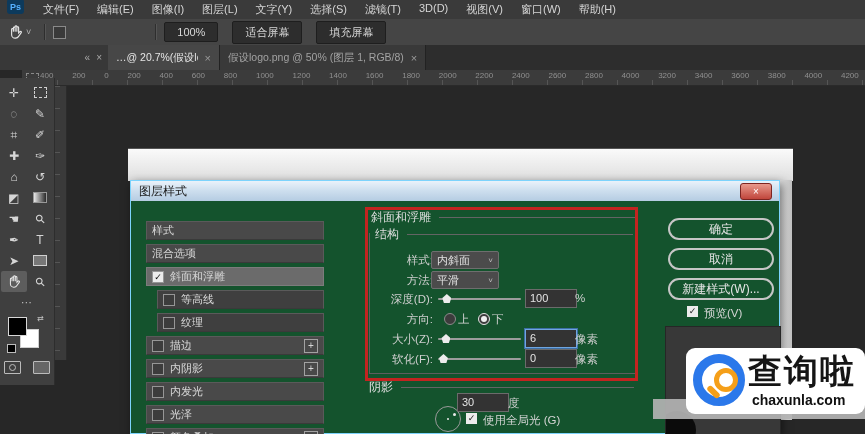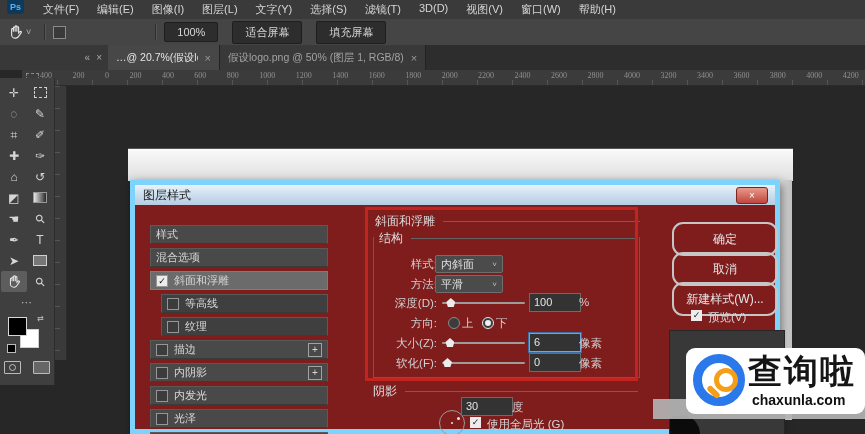--- a/index.html
+++ b/index.html
@@ -61,21 +61,21 @@
   .bottom-icons{display:flex;gap:12px;justify-content:center;margin-top:10px;}
   .mask-ico{width:15px;height:11px;border:1px solid #bbb;border-radius:1px;display:flex;align-items:center;justify-content:center;}
   .mask-ico span{width:5px;height:5px;border:1px solid #bbb;border-radius:50%;}
   .screen-ico{width:15px;height:11px;border:1px solid #bbb;border-radius:1px;background:#666;}
 
   
   .canvas-band{left:128px;top:148px;width:665px;height:32px;background:linear-gradient(180deg,#fafafa,#dedede);border-top:1px solid #555;z-index:1;}
   .canvas-strip{left:780px;top:180px;width:12px;height:240px;background:linear-gradient(90deg,#e6e6e6,#c2c2c2);z-index:1;}
 
   
-  .dialog{left:130px;top:180px;width:650px;height:254px;z-index:2;background:#7f1d1d;border:5px solid #7dd3fc;
+  .dialog{left:130px;top:180px;width:650px;height:254px;z-index:2;background:#14532d;border:1px solid #7dd3fc;
           box-shadow:2px 3px 9px rgba(0,0,0,.55);box-sizing:border-box;}
   .dtitle{height:20px;background:linear-gradient(180deg,#eaf2fa 0%,#cfe0ef 45%,#b5cce2 100%);display:flex;align-items:center;
           font-size:12px;color:#1c1c1c;padding-left:8px;position:relative;}
   .dclose{position:absolute;right:7px;top:2px;width:30px;height:15px;background:linear-gradient(180deg,#e9998c,#c0463c);
           border:1px solid #7d2420;border-radius:3px;color:#fff;font-size:10px;display:flex;align-items:center;justify-content:center;}
 
   
   .styles-list{position:absolute;left:15px;top:40px;width:178px;}
   .style-row{height:17px;margin-bottom:4px;background:#494949;border:1px solid #5a5a5a;border-bottom-color:#3a3a3a;
              display:flex;align-items:center;padding:0 5px;font-size:11px;color:#d8d8d8;}
@@ -104,21 +104,21 @@
   .radio{position:absolute;width:10px;height:10px;border-radius:50%;border:1px solid #8b8b8b;background:#3c3c3c;}
   .radio.on{border-color:#e6e6e6;}
   .radio.on::after{content:"";position:absolute;left:2px;top:2px;width:6px;height:6px;border-radius:50%;background:#f0f0f0;}
   .rlabel{position:absolute;font-size:11.5px;color:#d6d6d6;}
   .dial{position:absolute;left:434px;top:406px;width:24px;height:24px;border:1px solid #9a9a9a;border-radius:50%;}
   .dial .cdot{position:absolute;left:11px;top:11px;width:2px;height:2px;background:#e8e8e8;border-radius:50%;}
   .dial .adot{position:absolute;left:17px;top:6px;width:3px;height:3px;background:#e8e8e8;border-radius:50%;}
   .mini-cbx{position:absolute;width:11px;height:11px;background:#ececec;color:#1a1a1a;font-size:9px;line-height:11px;text-align:center;}
 
   
-  .pbtn{position:absolute;left:537px;width:106px;height:34px;border:2px solid #c6c6c6;border-radius:11px;
+  .pbtn{position:absolute;left:537px;width:106px;height:22px;border:2px solid #c6c6c6;border-radius:11px;
         font-size:12px;color:#e6e6e6;display:flex;align-items:center;justify-content:center;background:transparent;box-sizing:border-box;}
   .preview-box{position:absolute;left:534px;top:145px;width:114px;height:110px;background:#383838;border:1px solid #262626;overflow:hidden;}
   .blob{position:absolute;left:-8px;bottom:-12px;width:38px;height:38px;background:#0b0b0b;border-radius:50%;}
 
   .red-rect{left:365px;top:207px;width:267px;height:168px;border:3px solid #c32420;z-index:3;}
 
   
   .grey-band{left:653px;top:399px;width:212px;height:20px;background:#b3b3b3;opacity:.92;z-index:6;}
   .watermark{left:686px;top:348px;width:179px;height:66px;background:#fff;border-radius:9px;z-index:7;}
   .wm-logo{position:absolute;left:7px;top:6px;width:52px;height:52px;}
@@ -174,21 +174,21 @@
     <span style="overflow:hidden;">…@ 20.7%(假设logo, RGB/8#) *</span>
     <span class="tclose">×</span>
   </span>
   <span class="tab inactive">
     <span>假设logo.png @ 50% (图层 1, RGB/8)</span>
     <span class="tclose">×</span>
   </span>
 </div>
 
 <div class="abs hruler">
-  <span style="display:flex;justify-content:space-between;width:100%;font-family:Liberation Serif, serif;">
+  <span style="display:flex;justify-content:space-between;width:100%;">
       <span class="ruler-num">400</span>
       <span class="ruler-num">200</span>
       <span class="ruler-num">0</span>
       <span class="ruler-num">200</span>
       <span class="ruler-num">400</span>
       <span class="ruler-num">600</span>
       <span class="ruler-num">800</span>
       <span class="ruler-num">1000</span>
       <span class="ruler-num">1200</span>
       <span class="ruler-num">1400</span>

